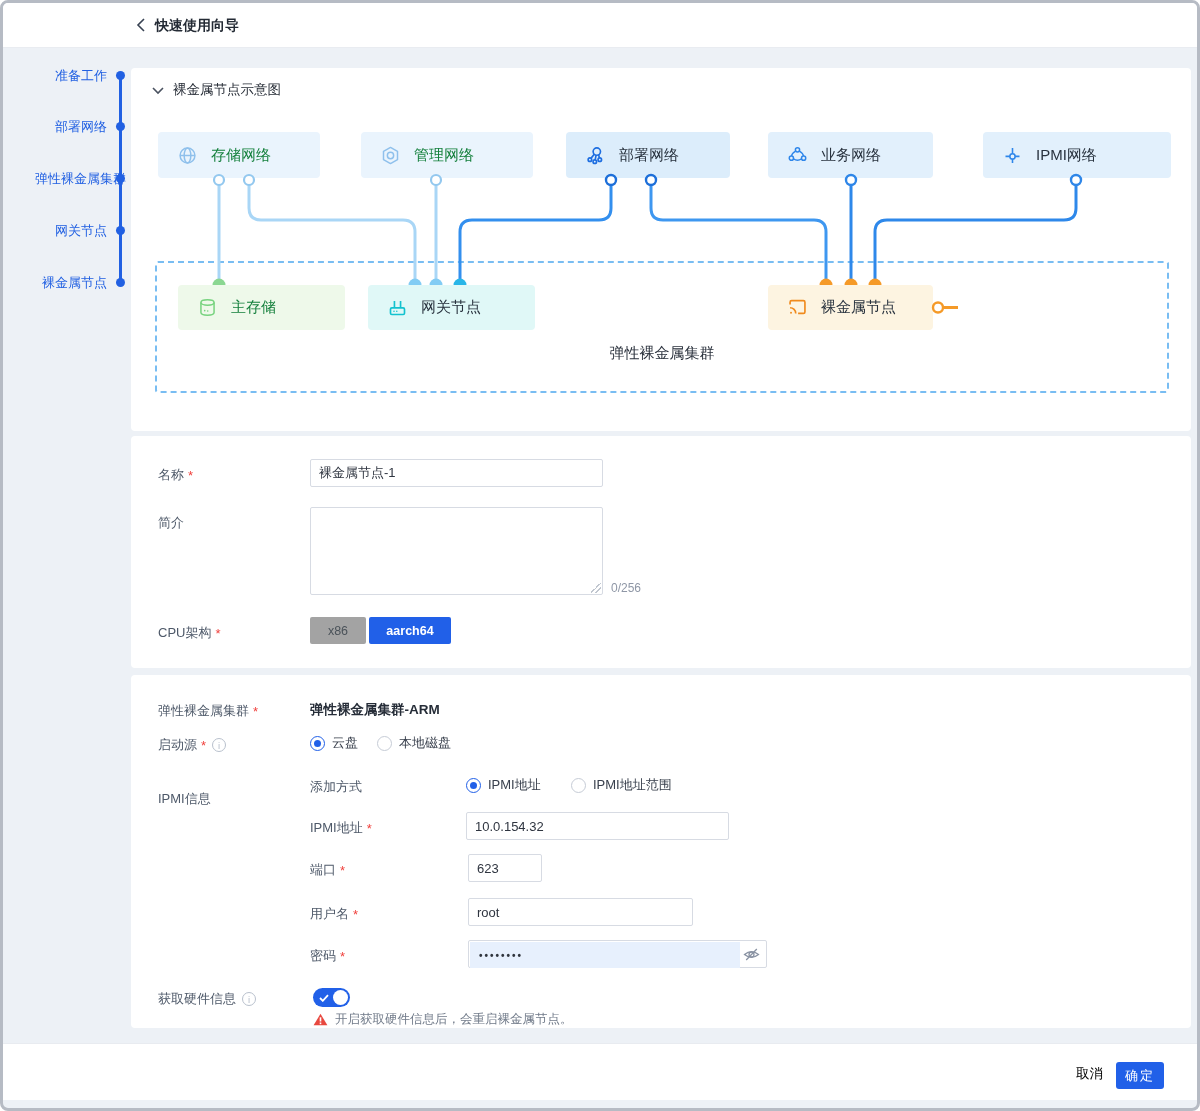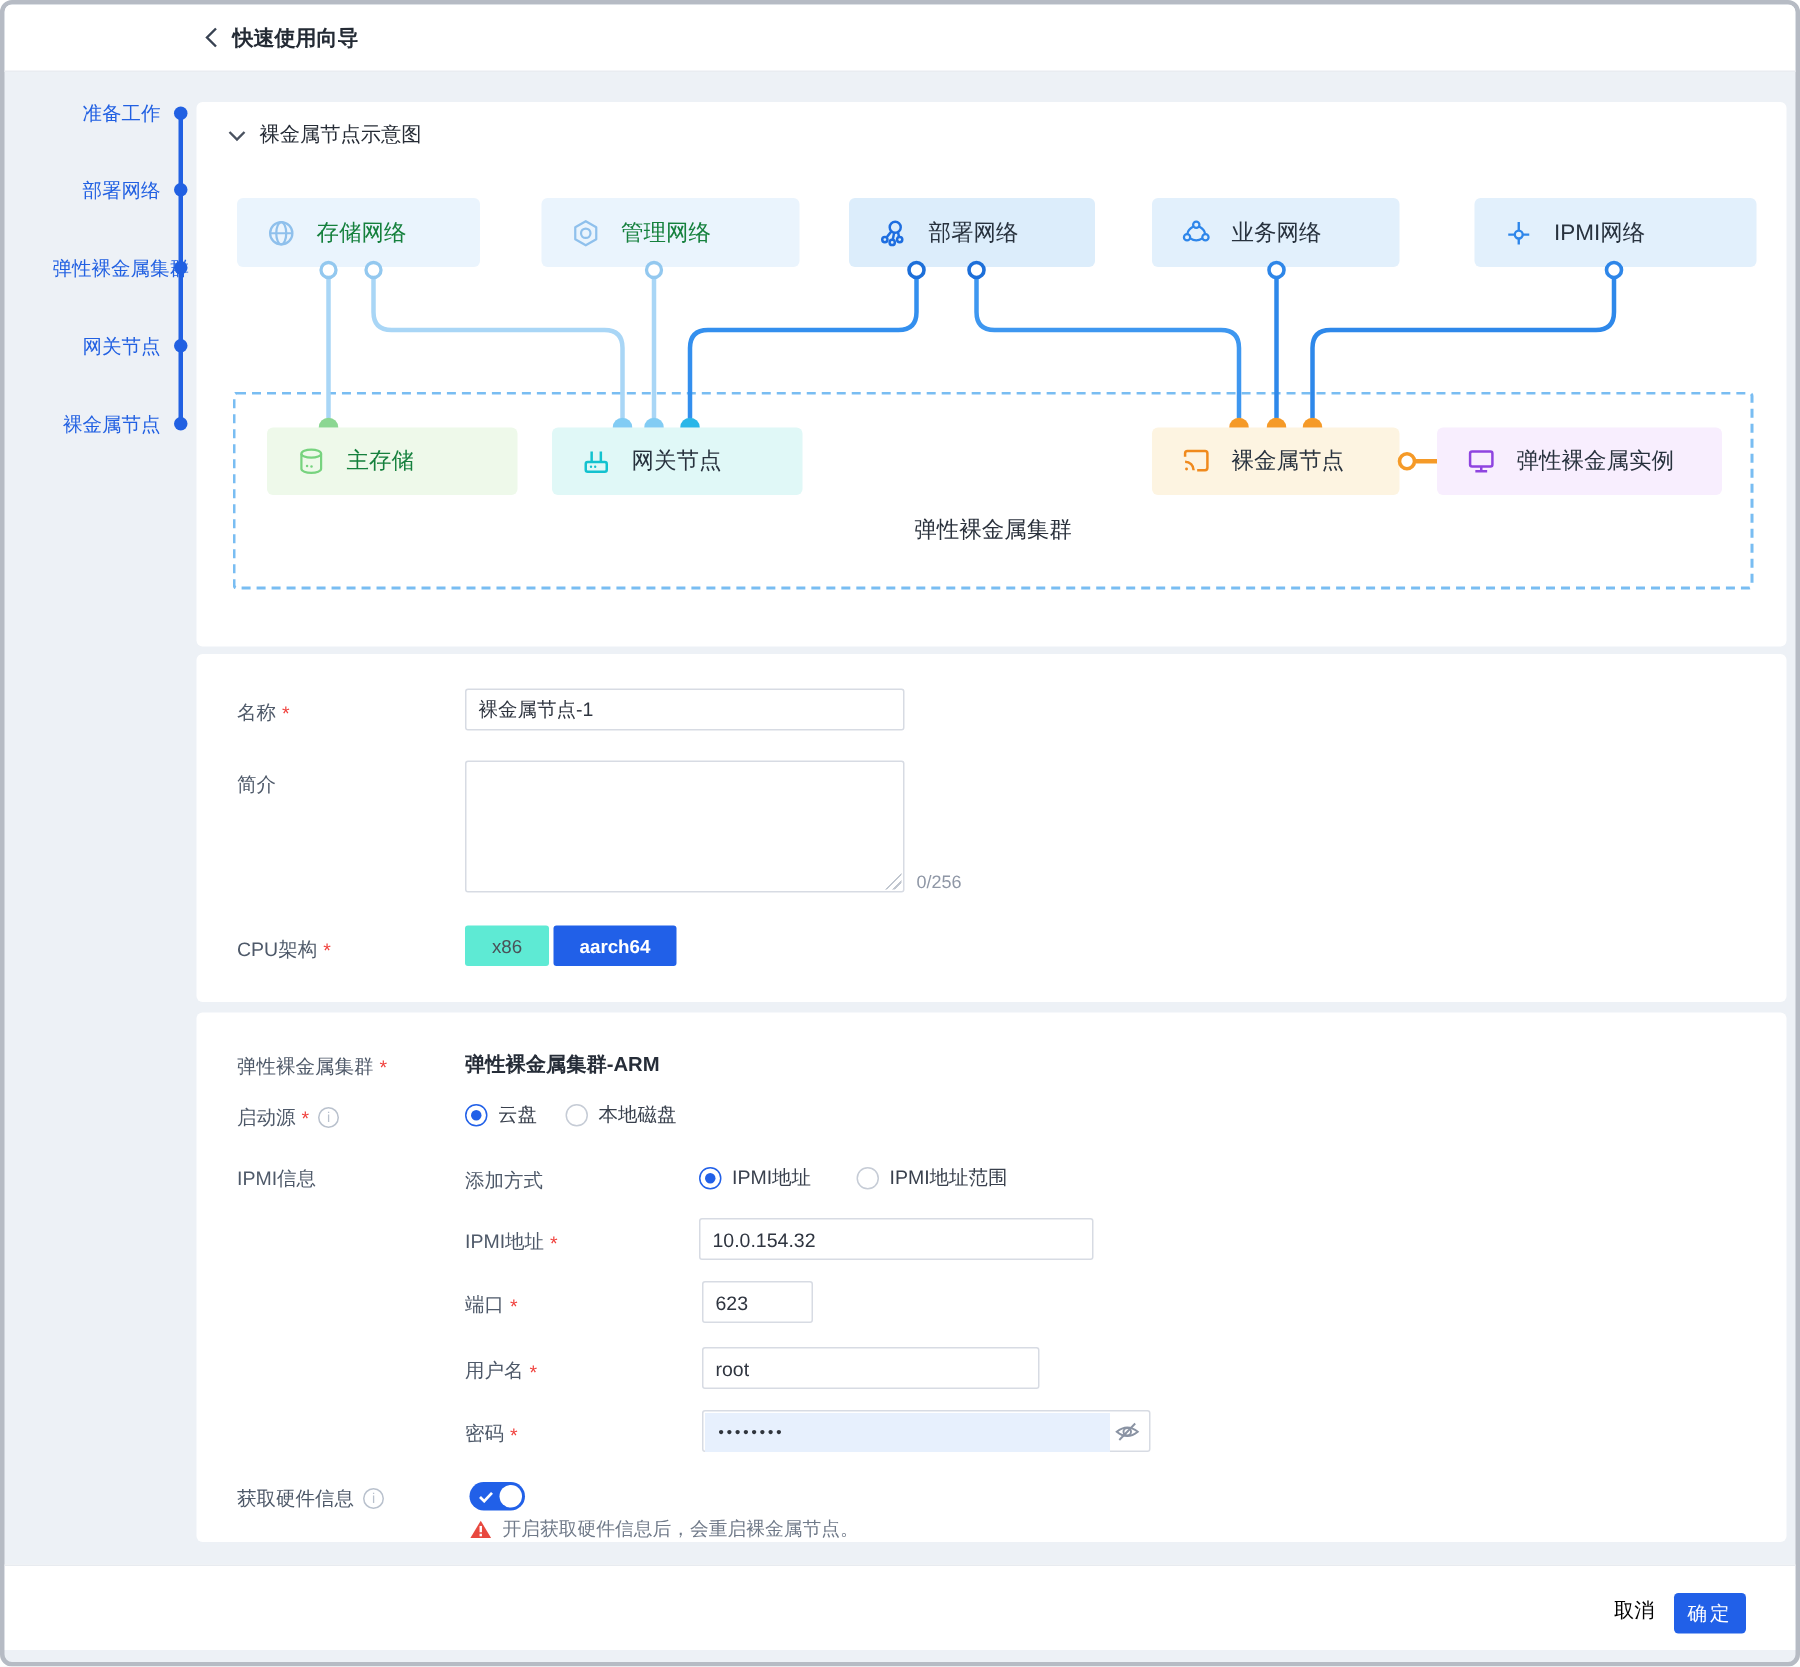--- a/index.html
+++ b/index.html
@@ -46,21 +46,21 @@
                margin-left:6px; font-style:normal; cursor:pointer; }
   .tinput { position:absolute; height:28px; border:1px solid #d7dbe3; border-radius:2px; background:#fff;
             font-size:13px; color:#2f3540; padding:0 8px; font-family:inherit; outline:none; }
   .tarea { position:absolute; border:1px solid #d7dbe3; border-radius:2px; background:#fff; resize:none;
            font-family:inherit; font-size:13px; padding:6px 8px; outline:none; }
   .resize-corner { position:absolute; width:11px; height:11px;
       background:linear-gradient(135deg,transparent 50%,#c0c6cf 50%,#c0c6cf 57%,transparent 57%,transparent 72%,#c0c6cf 72%,#c0c6cf 79%,transparent 79%); }
   .counter { position:absolute; font-size:12px; color:#8f97a6; }
   .seg-btn { position:absolute; height:27px; border:none; border-radius:2px; font-size:12.5px;
              font-family:inherit; cursor:pointer; }
-  .seg-off { background:#5eead4; color:#4a5259; }
+  .seg-off { background:#a3a3a3; color:#4a5259; }
   .seg-on  { background:#2160e8; color:#fff; font-weight:600; }
   .static-value { position:absolute; font-size:13.5px; font-weight:600; color:#262d38; }
   .radio-row { position:absolute; display:flex; align-items:center; gap:7px; font-size:13px;
                color:#39404d; cursor:pointer; }
   .radio { width:15px; height:15px; border-radius:50%; border:1px solid #c6ccd6; background:#fff;
            position:relative; flex:none; }
   .radio.sel { border-color:#2160e8; }
   .radio.sel::after { content:""; position:absolute; inset:3px; border-radius:50%; background:#2160e8; }
   .pw-box { position:absolute; width:299px; height:28px; border:1px solid #d7dbe3; border-radius:2px; background:#fff; }
   .pw-fill { position:absolute; left:1px; top:1px; width:270px; height:26px; background:#e7f0fd;
@@ -178,27 +178,20 @@
       <span>网关节点</span>
     </div>
     <div class="node-box on-text" style="left:637px;width:165px;background:#fdf4e1">
       <svg width="21" height="21" viewBox="0 0 24 24" fill="none" stroke="#f08a1d" stroke-width="1.9">
         <path d="M3.5 8.5 V6 C3.5 5 4.3 4.2 5.3 4.2 H18.7 C19.7 4.2 20.5 5 20.5 6 V17 C20.5 18 19.7 18.8 18.7 18.8 H12.7"></path>
         <path d="M3.5 12.3 C7.1 12.3 10 15.2 10 18.8"></path>
         <circle cx="4.6" cy="17.9" r="1.1" fill="#f08a1d" stroke="none"></circle>
       </svg>
       <span>裸金属节点</span>
     </div>
-    <div class="node-box on-text" style="left:827px;width:190px;background:#f8eefe">
-      <svg width="21" height="21" viewBox="0 0 24 24" fill="none" stroke="#8f44e0" stroke-width="1.9">
-        <rect x="3.5" y="4.5" width="17" height="11.5" rx="1.5"></rect>
-        <path d="M12 16 V19.3 M7.5 19.7 H16.5"></path>
-      </svg>
-      <span>弹性裸金属实例</span>
-    </div>
 
     <svg class="wires" width="1060" height="363" viewBox="0 0 1060 363">
 
       <path d="M88 115 V211" fill="none" stroke="#a9d6f6" stroke-width="3"></path>
       <path d="M118 115 V140 Q118 152 130 152 H272 Q284 152 284 164 V211" fill="none" stroke="#a9d6f6" stroke-width="3"></path>
       <path d="M305 115 V211" fill="none" stroke="#a9d6f6" stroke-width="3"></path>
       <path d="M480 115 V140 Q480 152 468 152 H341 Q329 152 329 164 V211" fill="none" stroke="#338fee" stroke-width="3"></path>
       <path d="M520 115 V140 Q520 152 532 152 H683 Q695 152 695 164 V211" fill="none" stroke="#3e97f0" stroke-width="3"></path>
       <path d="M720 115 V211" fill="none" stroke="#2e88ea" stroke-width="3"></path>
       <path d="M945 115 V140 Q945 152 933 152 H756 Q744 152 744 164 V211" fill="none" stroke="#2e88ea" stroke-width="3"></path>
@@ -260,21 +253,21 @@
     </div>
     <div class="radio-row" style="left:179px;top:59px">
       <span class="radio sel"></span>
       <span>云盘</span>
     </div>
     <div class="radio-row" style="left:246px;top:59px">
       <span class="radio"></span>
       <span>本地磁盘</span>
     </div>
 
-    <div class="flabel" style="left:27px;top:102px">
+    <div class="flabel" style="left:27px;top:115px">
       <span>IPMI信息</span>
     </div>
     <div class="flabel" style="left:179px;top:103px">
       <span>添加方式</span>
     </div>
     <div class="radio-row" style="left:335px;top:101px">
       <span class="radio sel"></span>
       <span>IPMI地址</span>
     </div>
     <div class="radio-row" style="left:440px;top:101px">

